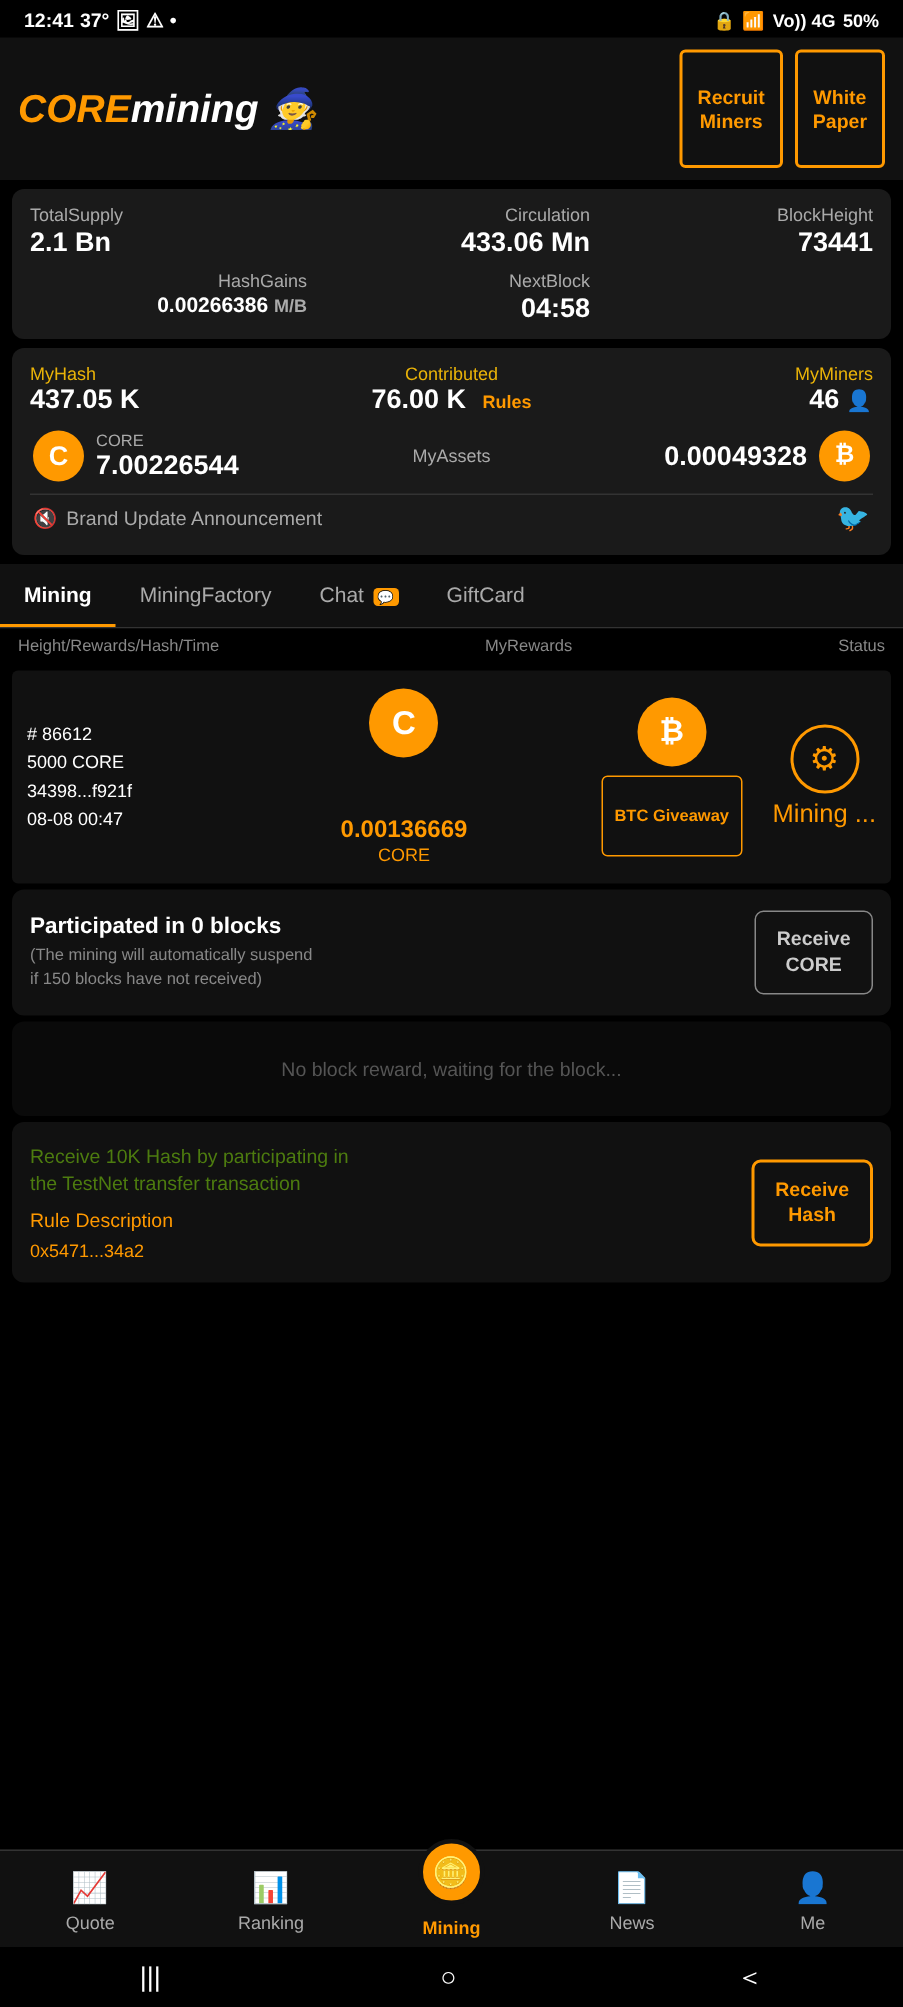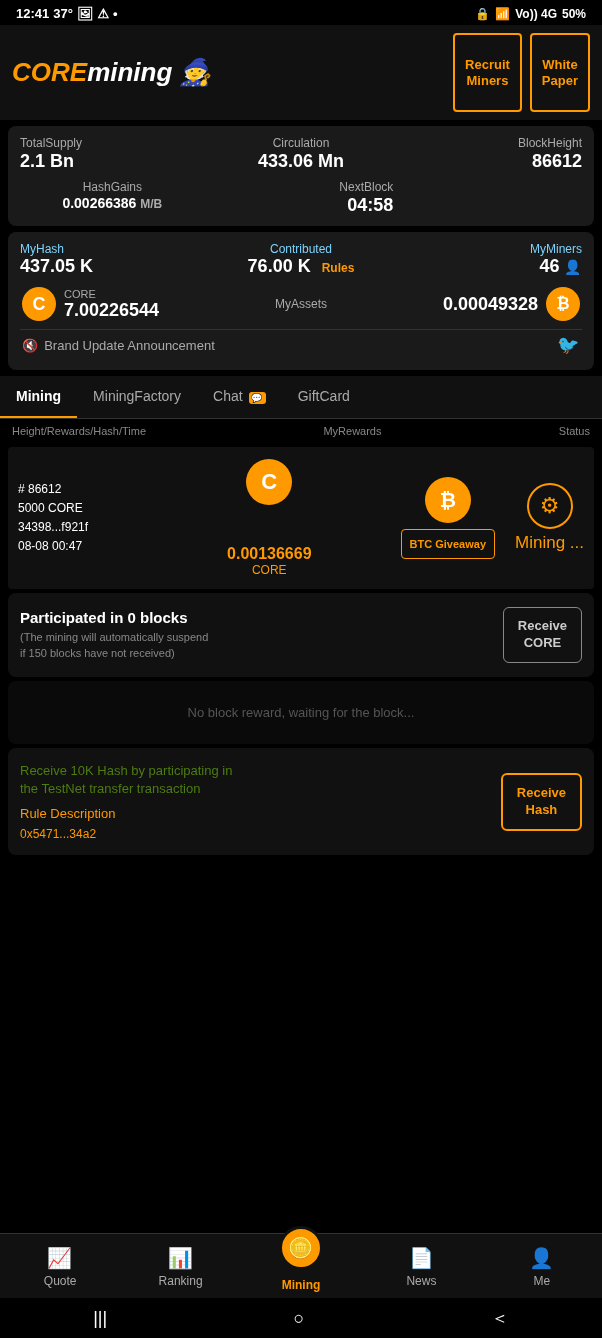--- a/index.html
+++ b/index.html
@@ -67,35 +67,35 @@
     .stats-grid {
       display: grid;
       grid-template-columns: 1fr 1fr 1fr;
       gap: 8px 4px;
     }
     .stat-item { }
     .stat-label { font-size: 12px; color: #aaa; }
     .stat-value { font-size: 18px; font-weight: 700; color: #fff; margin-top: 1px; }
     .stat-unit { font-size: 12px; color: #aaa; }
     .stat-item.right { text-align: right; }
-    .stat-item.center { text-align: center; }
+    .stat-item.center { text-align: right; }
 
     
     .myhash-panel {
       background: #1a1a1a;
       margin: 6px 8px;
       border-radius: 8px;
       padding: 10px 12px;
     }
     .myhash-grid {
       display: grid;
       grid-template-columns: 1fr 1fr 1fr;
       gap: 4px;
     }
-    .myhash-label { font-size: 12px; color: #7dd3fc; }
+    .myhash-label { font-size: 12px; color: #eab308; }
     .myhash-value { font-size: 18px; font-weight: 700; color: #fff; }
     .myhash-right { text-align: right; }
     .myhash-center { text-align: center; }
     .rules-link { color: #f90; font-size: 12px; text-decoration: none; cursor: pointer; }
     .miners-icon { font-size: 14px; }
 
     
     .assets-row {
       display: flex;
       align-items: center;
@@ -208,21 +208,21 @@
       border-radius: 50%;
       display: flex; align-items: center; justify-content: center;
       font-size: 20px; color: #fff; font-weight: 900;
     }
     .btc-giveaway-btn {
       border: 1px solid #f90;
       color: #f90;
       background: transparent;
       font-size: 11px;
       font-weight: 700;
-      padding: 8px 8px;
+      padding: 20px 8px;
       border-radius: 4px;
       cursor: pointer;
     }
     .mining-status { display: flex; flex-direction: column; align-items: center; }
     .mining-status-icon {
       width: 46px; height: 46px;
       border: 2px solid #f90;
       border-radius: 50%;
       display: flex; align-items: center; justify-content: center;
       font-size: 22px;
@@ -387,21 +387,21 @@
     <div class="stat-item">
       <div class="stat-label">TotalSupply</div>
       <div class="stat-value">2.1 Bn</div>
     </div>
     <div class="stat-item center">
       <div class="stat-label">Circulation</div>
       <div class="stat-value">433.06 Mn</div>
     </div>
     <div class="stat-item right">
       <div class="stat-label">BlockHeight</div>
-      <div class="stat-value">86612</div>
+      <div class="stat-value">73441</div>
     </div>
     <div class="stat-item center">
       <div class="stat-label">HashGains</div>
       <div class="stat-value" style="font-size:14px;">
         <span>0.00266386</span>
         <span class="stat-unit">M/B</span>
       </div>
     </div>
     <div class="stat-item right">
       <div class="stat-label">NextBlock</div>

